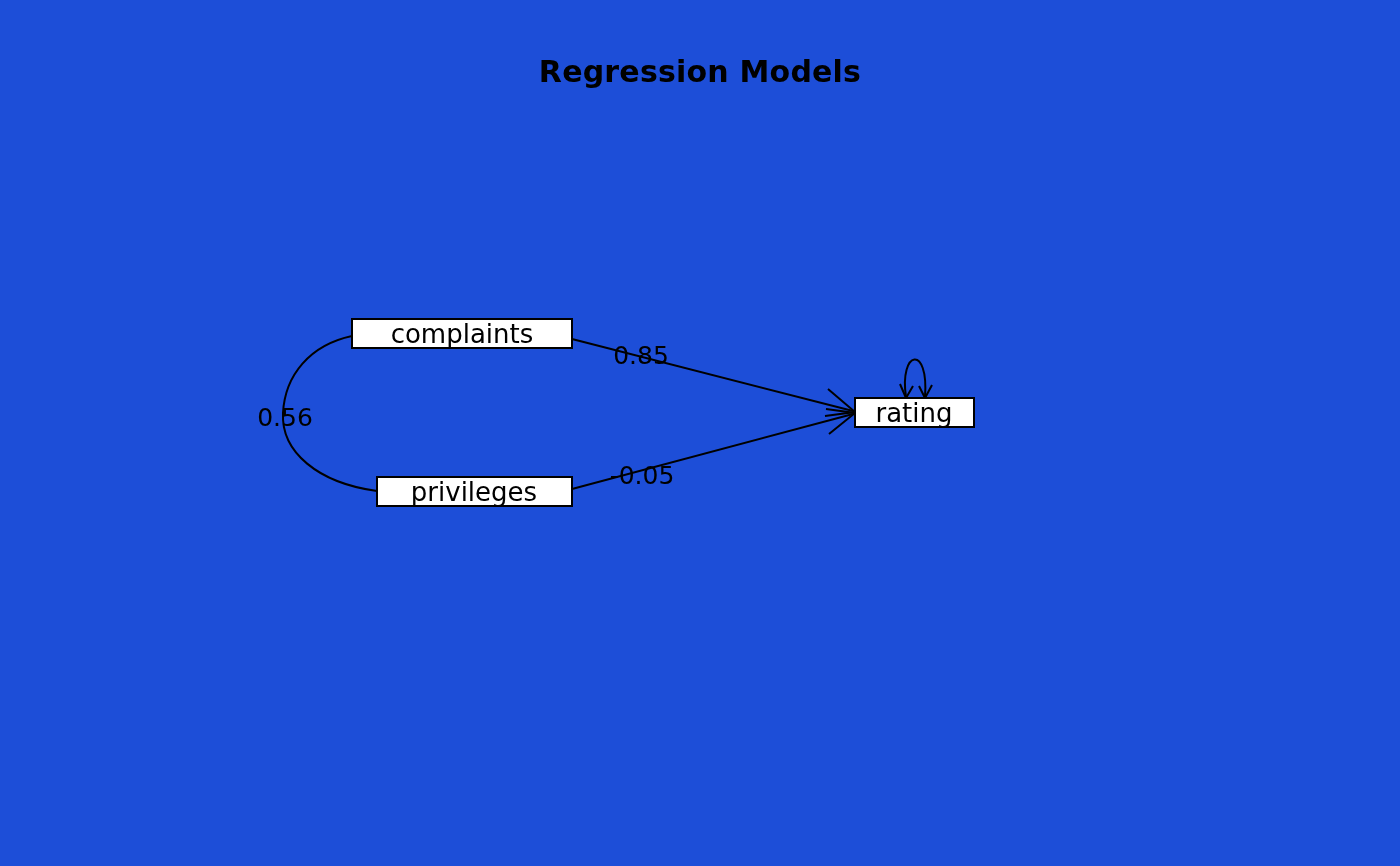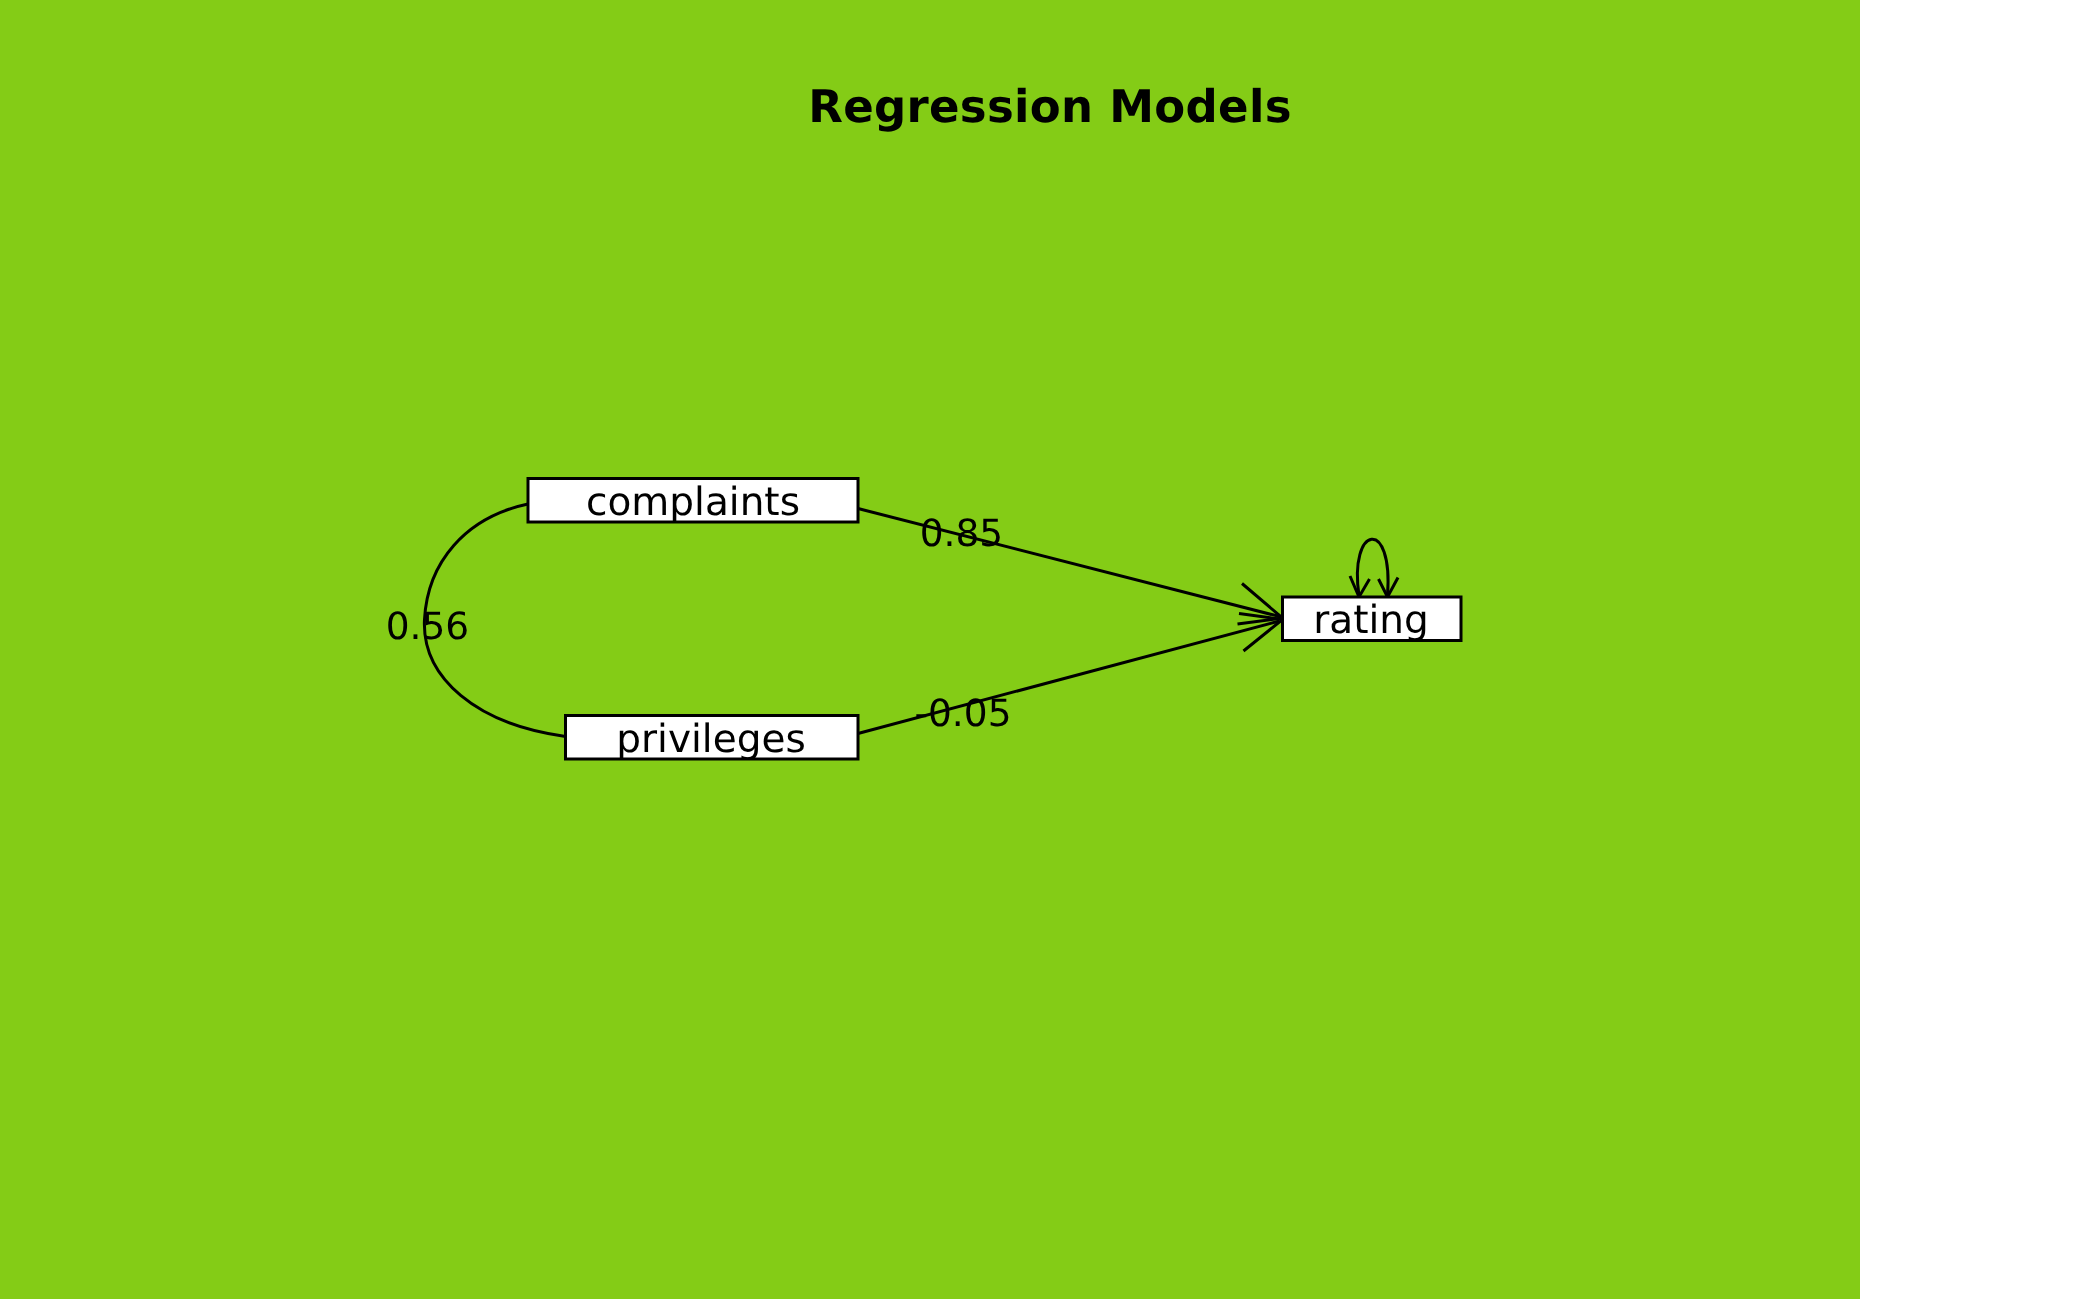--- a/index.html
+++ b/index.html
@@ -6,23 +6,23 @@
   html, body {
     margin: 0;
     padding: 0;
     background: #ffffff;
   }
   body {
     font-family: "DejaVu Sans", "Liberation Sans", sans-serif;
   }
   #canvas {
     position: relative;
-    width: 1240px;
+    width: 1400px;
     height: 866px;
-    background: #84cc16;
+    background: #1d4ed8;
     overflow: hidden;
   }
   #diagram-title {
     position: absolute;
     left: 0;
     top: 54px;
     width: 1400px;
     text-align: center;
     font-size: 30px;
     font-weight: bold;

